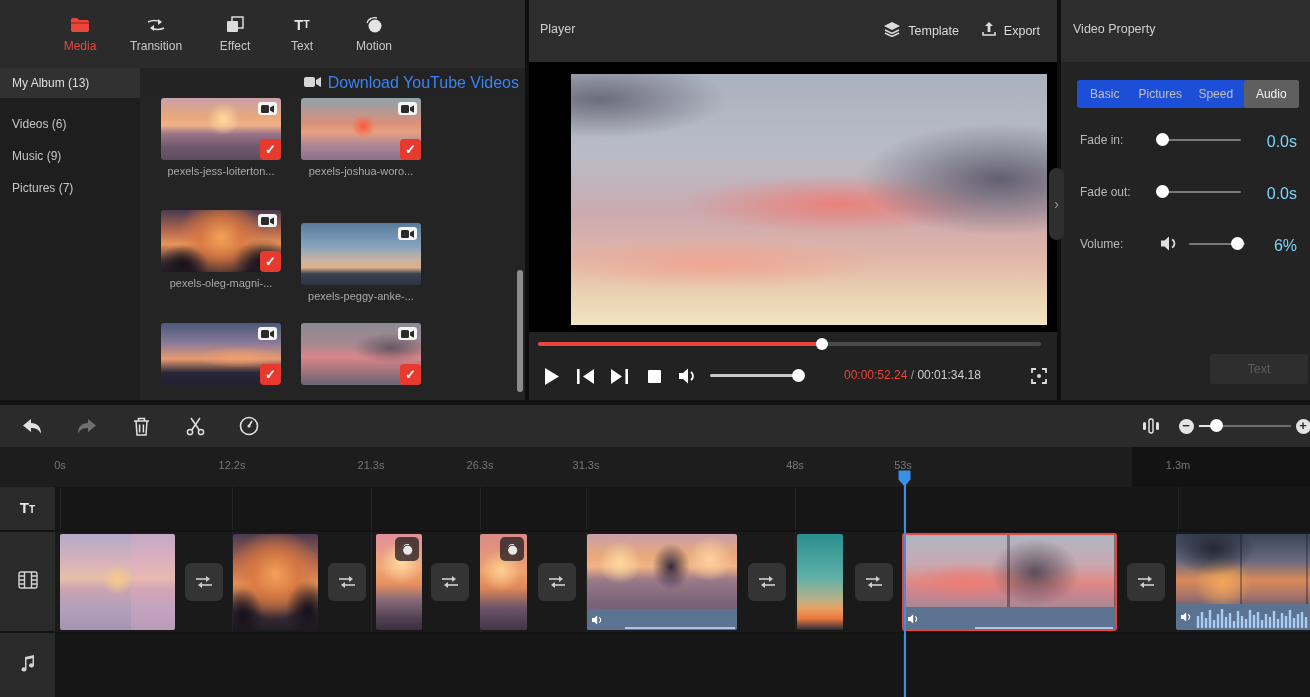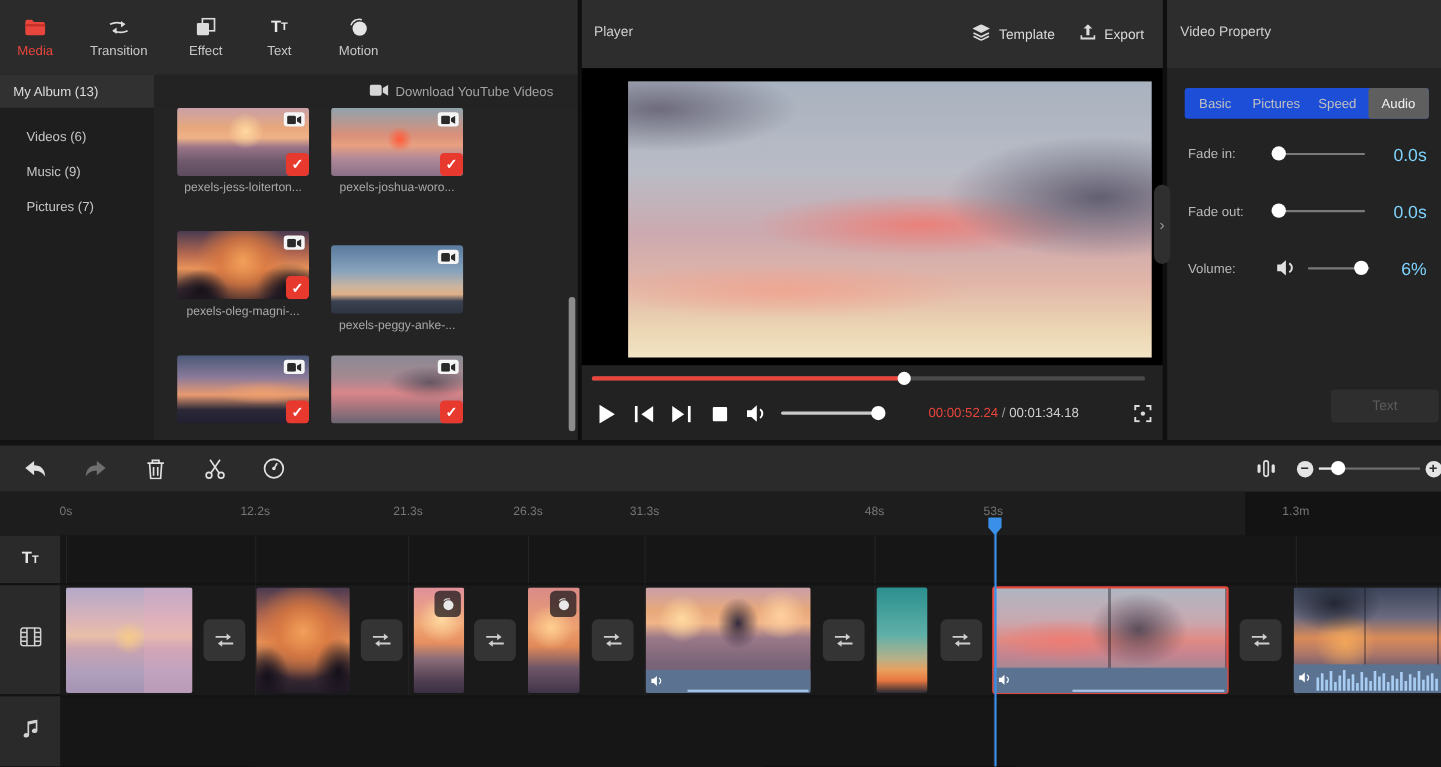--- a/index.html
+++ b/index.html
@@ -11,33 +11,33 @@
   
   .panel-left   { left:0;    top:0; width:525px; height:400px; background:#242424; }
   .panel-center { left:529px; top:0; width:528px; height:400px; background:#222; }
   .panel-right  { left:1061px; top:0; width:249px; height:400px; background:#232323; }
 
   
   .top-toolbar { left:0; top:0; width:525px; height:68px; background:#2b2b2b; display:flex; align-items:center; }
   .tool-tab { height:68px; display:flex; flex-direction:column; align-items:center; justify-content:center; gap:5px; cursor:pointer; }
   .tool-tab .tlabel { font-size:12px; color:#c8c8c8; }
   .tool-tab.active .tlabel { color:#e8463c; }
-  .w-media{width:64px;} .w-trans{width:88px;} .w-effect{width:70px;} .w-text{width:64px;} .w-motion{width:80px;}
+  .w-media{width:64px;margin-left:48px;} .w-trans{width:88px;} .w-effect{width:70px;} .w-text{width:64px;} .w-motion{width:80px;}
   .ticon { width:22px; height:18px; display:flex; align-items:center; justify-content:center; }
   .texticon { font-weight:bold; color:#e8e8e8; font-size:15px; line-height:14px; }
   .texticon .small { font-size:10px; }
 
   
   .album-row { left:0; top:68px; width:525px; height:30px; background:#232323; }
   .album-tab { position:absolute; left:0; top:0; width:140px; height:30px; background:#313131; display:flex; align-items:center; padding-left:12px; font-size:12px; color:#dedede; cursor:pointer; }
-  .download-btn { position:absolute; right:22px; top:0; height:30px; display:flex; align-items:center; gap:7px; font-size:12px; color:#a3a3a3; cursor:pointer; }
+  .download-btn { position:absolute; right:6px; top:0; height:30px; display:flex; align-items:center; gap:7px; font-size:16px; color:#3b82f6; cursor:pointer; }
 
   
   .sidebar { left:0; top:98px; width:140px; height:302px; background:#1e1e1e; }
-  .side-item { height:32px; display:flex; align-items:center; padding-left:24px; font-size:12px; color:#c6c6c6; cursor:pointer; }
+  .side-item { height:32px; display:flex; align-items:center; padding-left:12px; font-size:12px; color:#c6c6c6; cursor:pointer; }
 
   
   .media-area { left:140px; top:98px; width:385px; height:302px; background:#242424; overflow:hidden; }
   .mitem { position:absolute; width:120px; cursor:pointer; }
   .mthumb { position:relative; width:120px; height:62px; border-radius:3px; overflow:hidden; }
   .cam-badge { position:absolute; top:4px; right:4px; width:19px; height:13px; background:#f5f5f5; border-radius:3px; display:flex; align-items:center; justify-content:center; }
   .check-badge { position:absolute; bottom:0; right:0; width:21px; height:21px; background:#e8392f; border-radius:4px; color:#fff; font-size:13px; font-weight:bold; display:flex; align-items:center; justify-content:center; }
   .mlabel { width:120px; margin-top:5px; font-size:11px; color:#a9a9a9; text-align:center; white-space:nowrap; overflow:hidden; }
   .media-scrollbar { position:absolute; left:377px; top:172px; width:6px; height:122px; background:#8c8c8c; border-radius:3px; }
 

